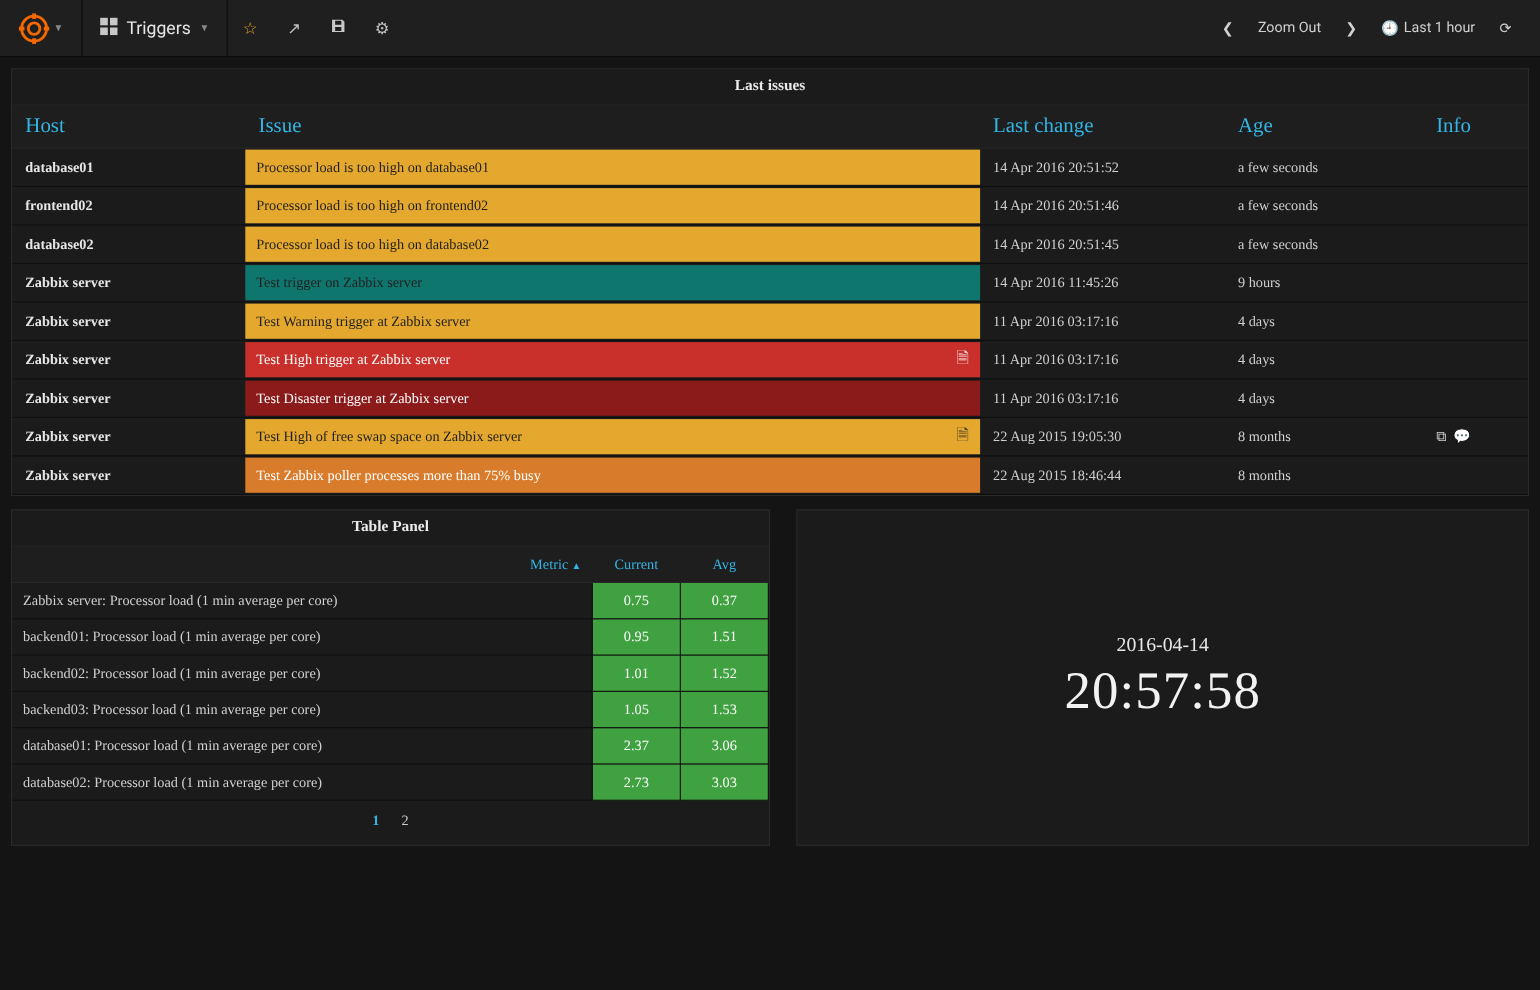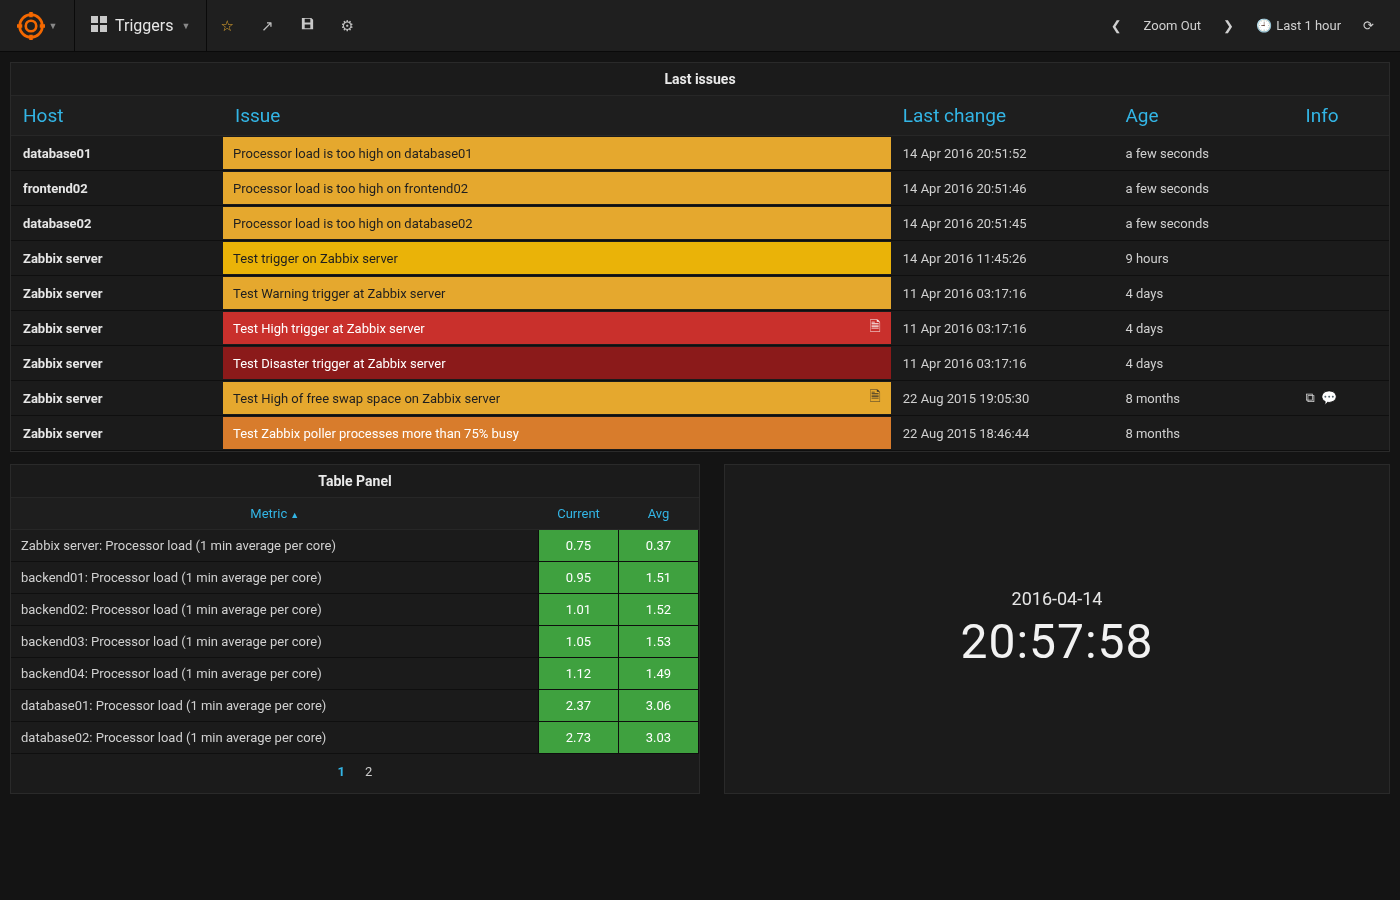--- a/index.html
+++ b/index.html
@@ -65,21 +65,21 @@
   color: #d0d0d0;
   font-size: 13px;
 }
 .time-controls .tbtn2 {
   padding: 6px 8px;
   cursor: pointer;
   display: flex;
   align-items: center;
   gap: 4px;
 }
-.content { padding: 10px; display: flex; flex-direction: column; gap: 12px; }
+.content { padding: 10px; display: flex; flex-direction: column; gap: 12px; font-family: Liberation Serif, serif; }
 .panel {
   background: #1b1b1b;
   border: 1px solid #2a2a2a;
 }
 .panel-title {
   text-align: center;
   padding: 8px 0;
   font-weight: bold;
   color: #eaeaea;
   font-size: 14px;
@@ -109,39 +109,39 @@
   align-items: center;
   justify-content: space-between;
   padding: 0 10px;
   color: #fff;
   font-size: 13px;
   margin: 1px 0;
 }
 .issue-chip .doc-icon { font-size: 14px; opacity: 0.9; }
 .sev-warning { background: #e5a82e; color: #2a2a2a; }
 .sev-warning .txt { color: #1f1f1f; }
-.sev-info { background: #eab308; }
+.sev-info { background: #0f766e; }
 .sev-info .txt { color: #1f1f1f; }
 .sev-high { background: #c9302c; }
 .sev-disaster { background: #8b1a1a; }
 .sev-average { background: #d87c2c; }
 .issues-table td.change-cell { padding: 0 12px; color: #d0d0d0; width: 210px; }
 .issues-table td.age-cell { padding: 0 12px; color: #d0d0d0; width: 170px; }
 .issues-table td.info-cell { padding: 0 12px; color: #d0d0d0; width: 90px; }
 .info-icons { display: flex; gap: 6px; font-size: 13px; color: #d0d0d0; }
 
 .row2 { display: flex; gap: 24px; }
 .table-panel { flex: 0 0 690px; background: #1b1b1b; border: 1px solid #2a2a2a; }
 .clock-panel { flex: 1; background: #1b1b1b; border: 1px solid #2a2a2a; display: flex; flex-direction: column; align-items: center; justify-content: center; }
 .clock-date { font-size: 18px; color: #e6e6e6; margin-bottom: 4px; }
 .clock-time { font-size: 48px; color: #f2f2f2; font-weight: 400; letter-spacing: 1px; }
 
 .metrics-table { width: 100%; border-collapse: collapse; }
 .metrics-table th {
-  text-align: center;
+  text-align: right;
   padding: 8px 10px;
   color: #33b5e5;
   font-weight: normal;
   font-size: 13px;
   border-bottom: 1px solid #272727;
   background: #1e1e1e;
 }
 .metrics-table th.right { text-align: center; width: 80px; }
 .metrics-table td {
   padding: 8px 10px;
@@ -377,25 +377,20 @@
               <td>backend02: Processor load (1 min average per core)</td>
               <td class="valcell">1.01</td>
               <td class="valcell">1.52</td>
             </tr>
             <tr>
               <td>backend03: Processor load (1 min average per core)</td>
               <td class="valcell">1.05</td>
               <td class="valcell">1.53</td>
             </tr>
             <tr>
-              <td>backend04: Processor load (1 min average per core)</td>
-              <td class="valcell">1.12</td>
-              <td class="valcell">1.49</td>
-            </tr>
-            <tr>
               <td>database01: Processor load (1 min average per core)</td>
               <td class="valcell">2.37</td>
               <td class="valcell">3.06</td>
             </tr>
             <tr>
               <td>database02: Processor load (1 min average per core)</td>
               <td class="valcell">2.73</td>
               <td class="valcell">3.03</td>
             </tr>
           </tbody>

